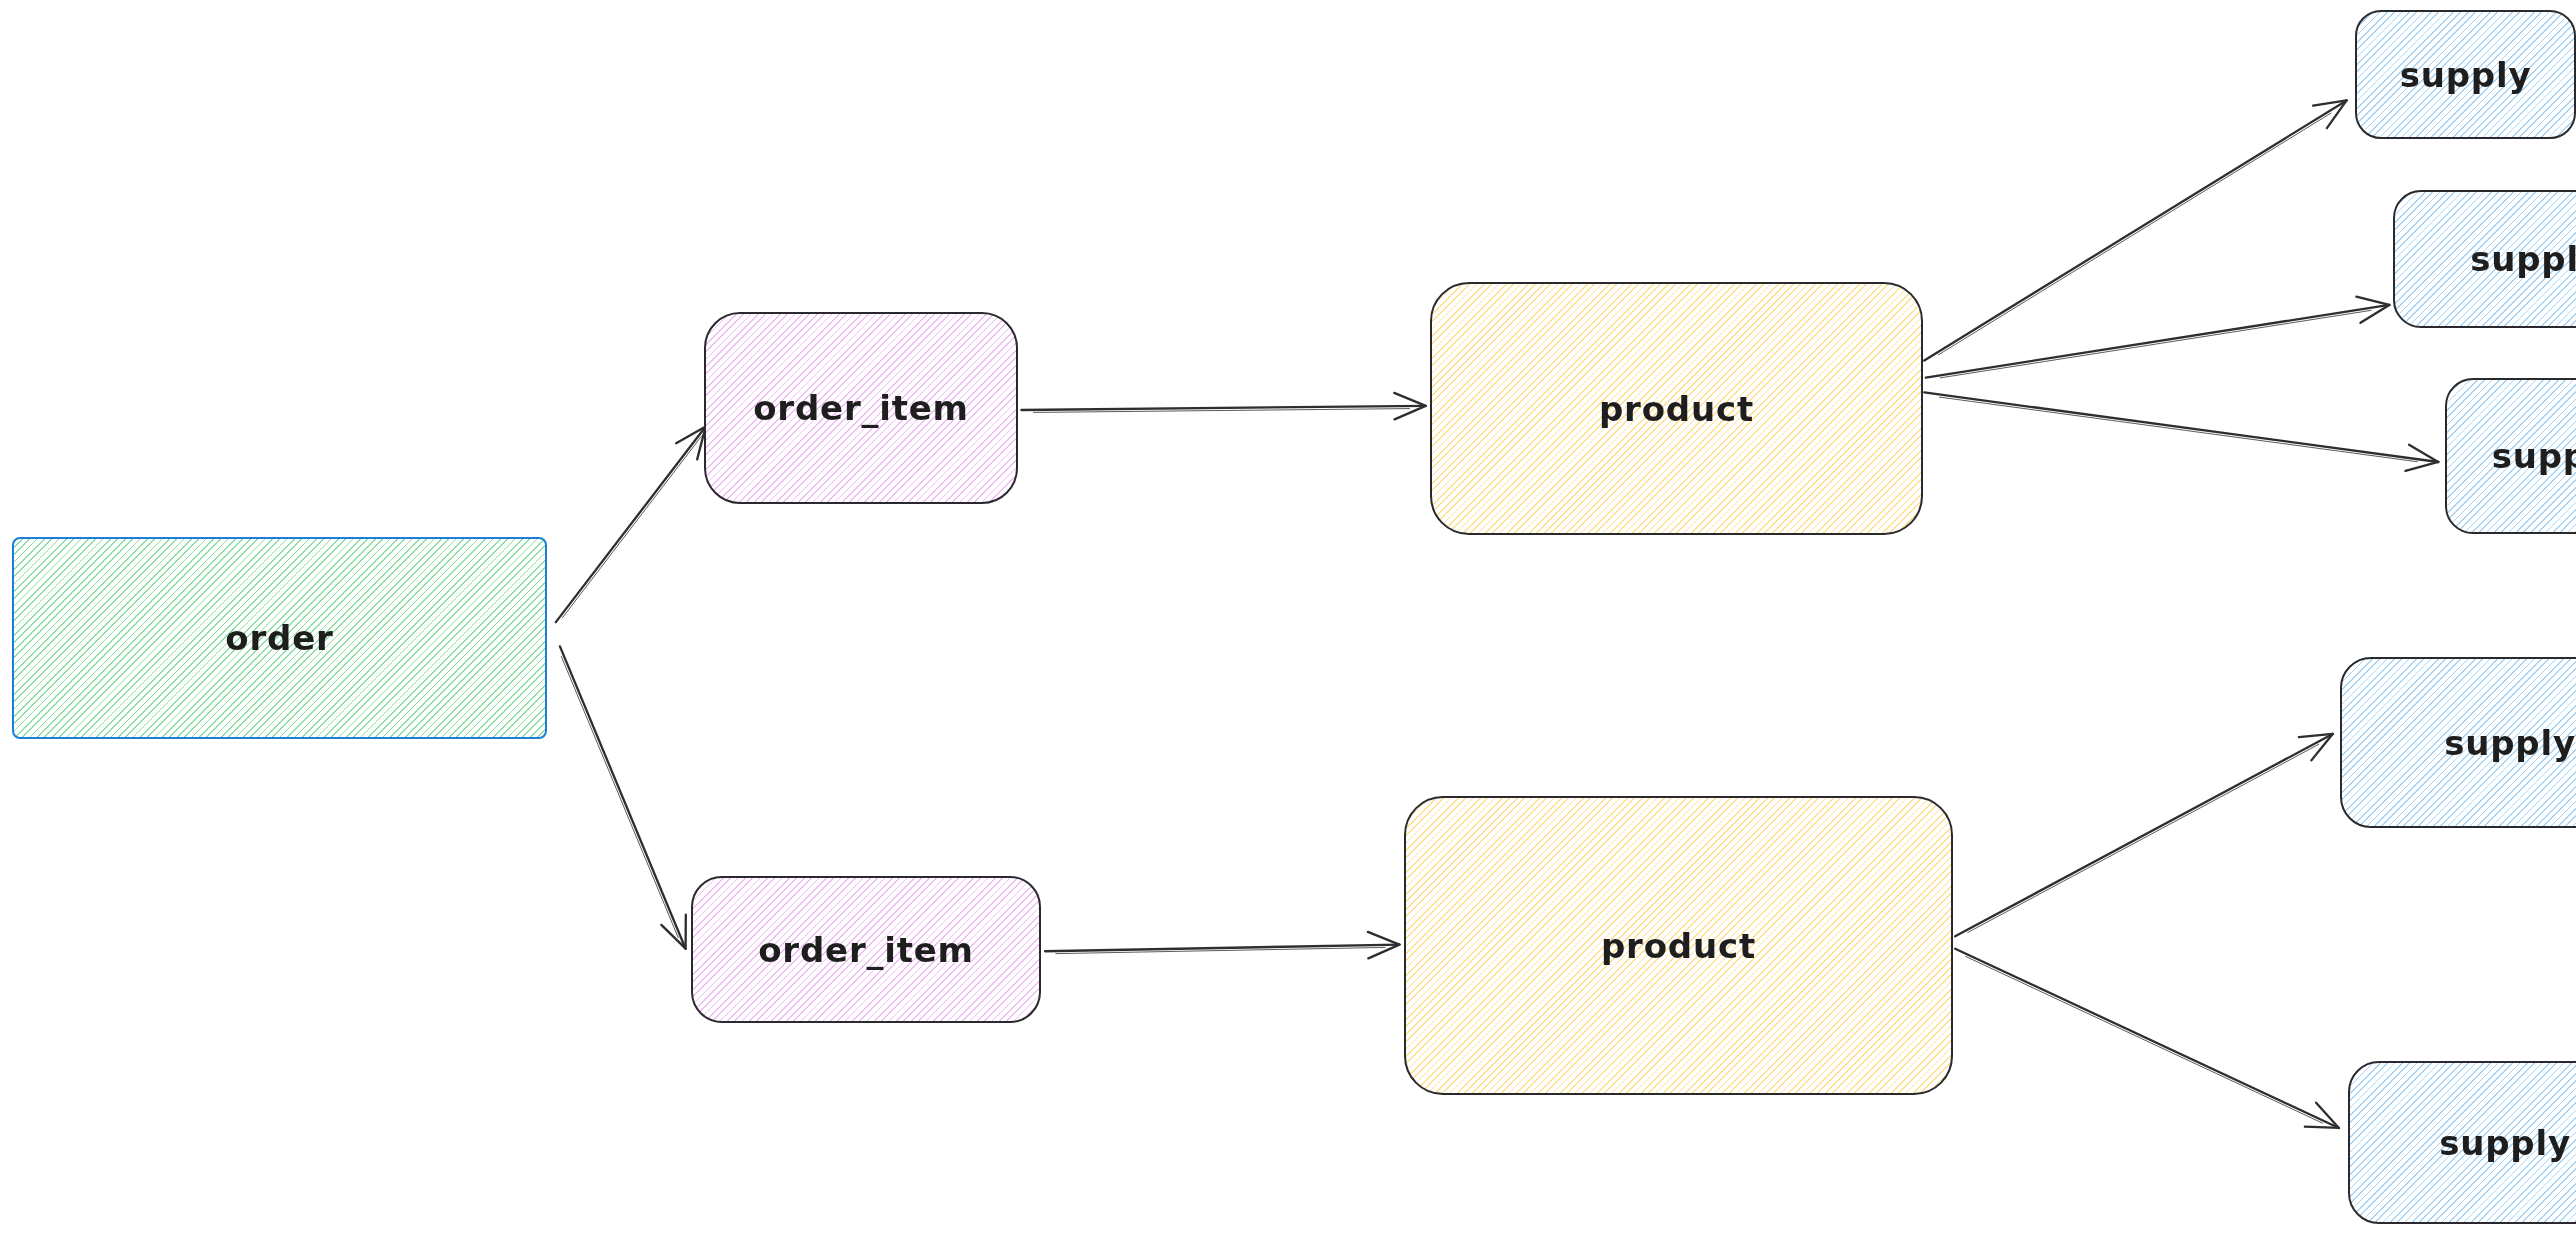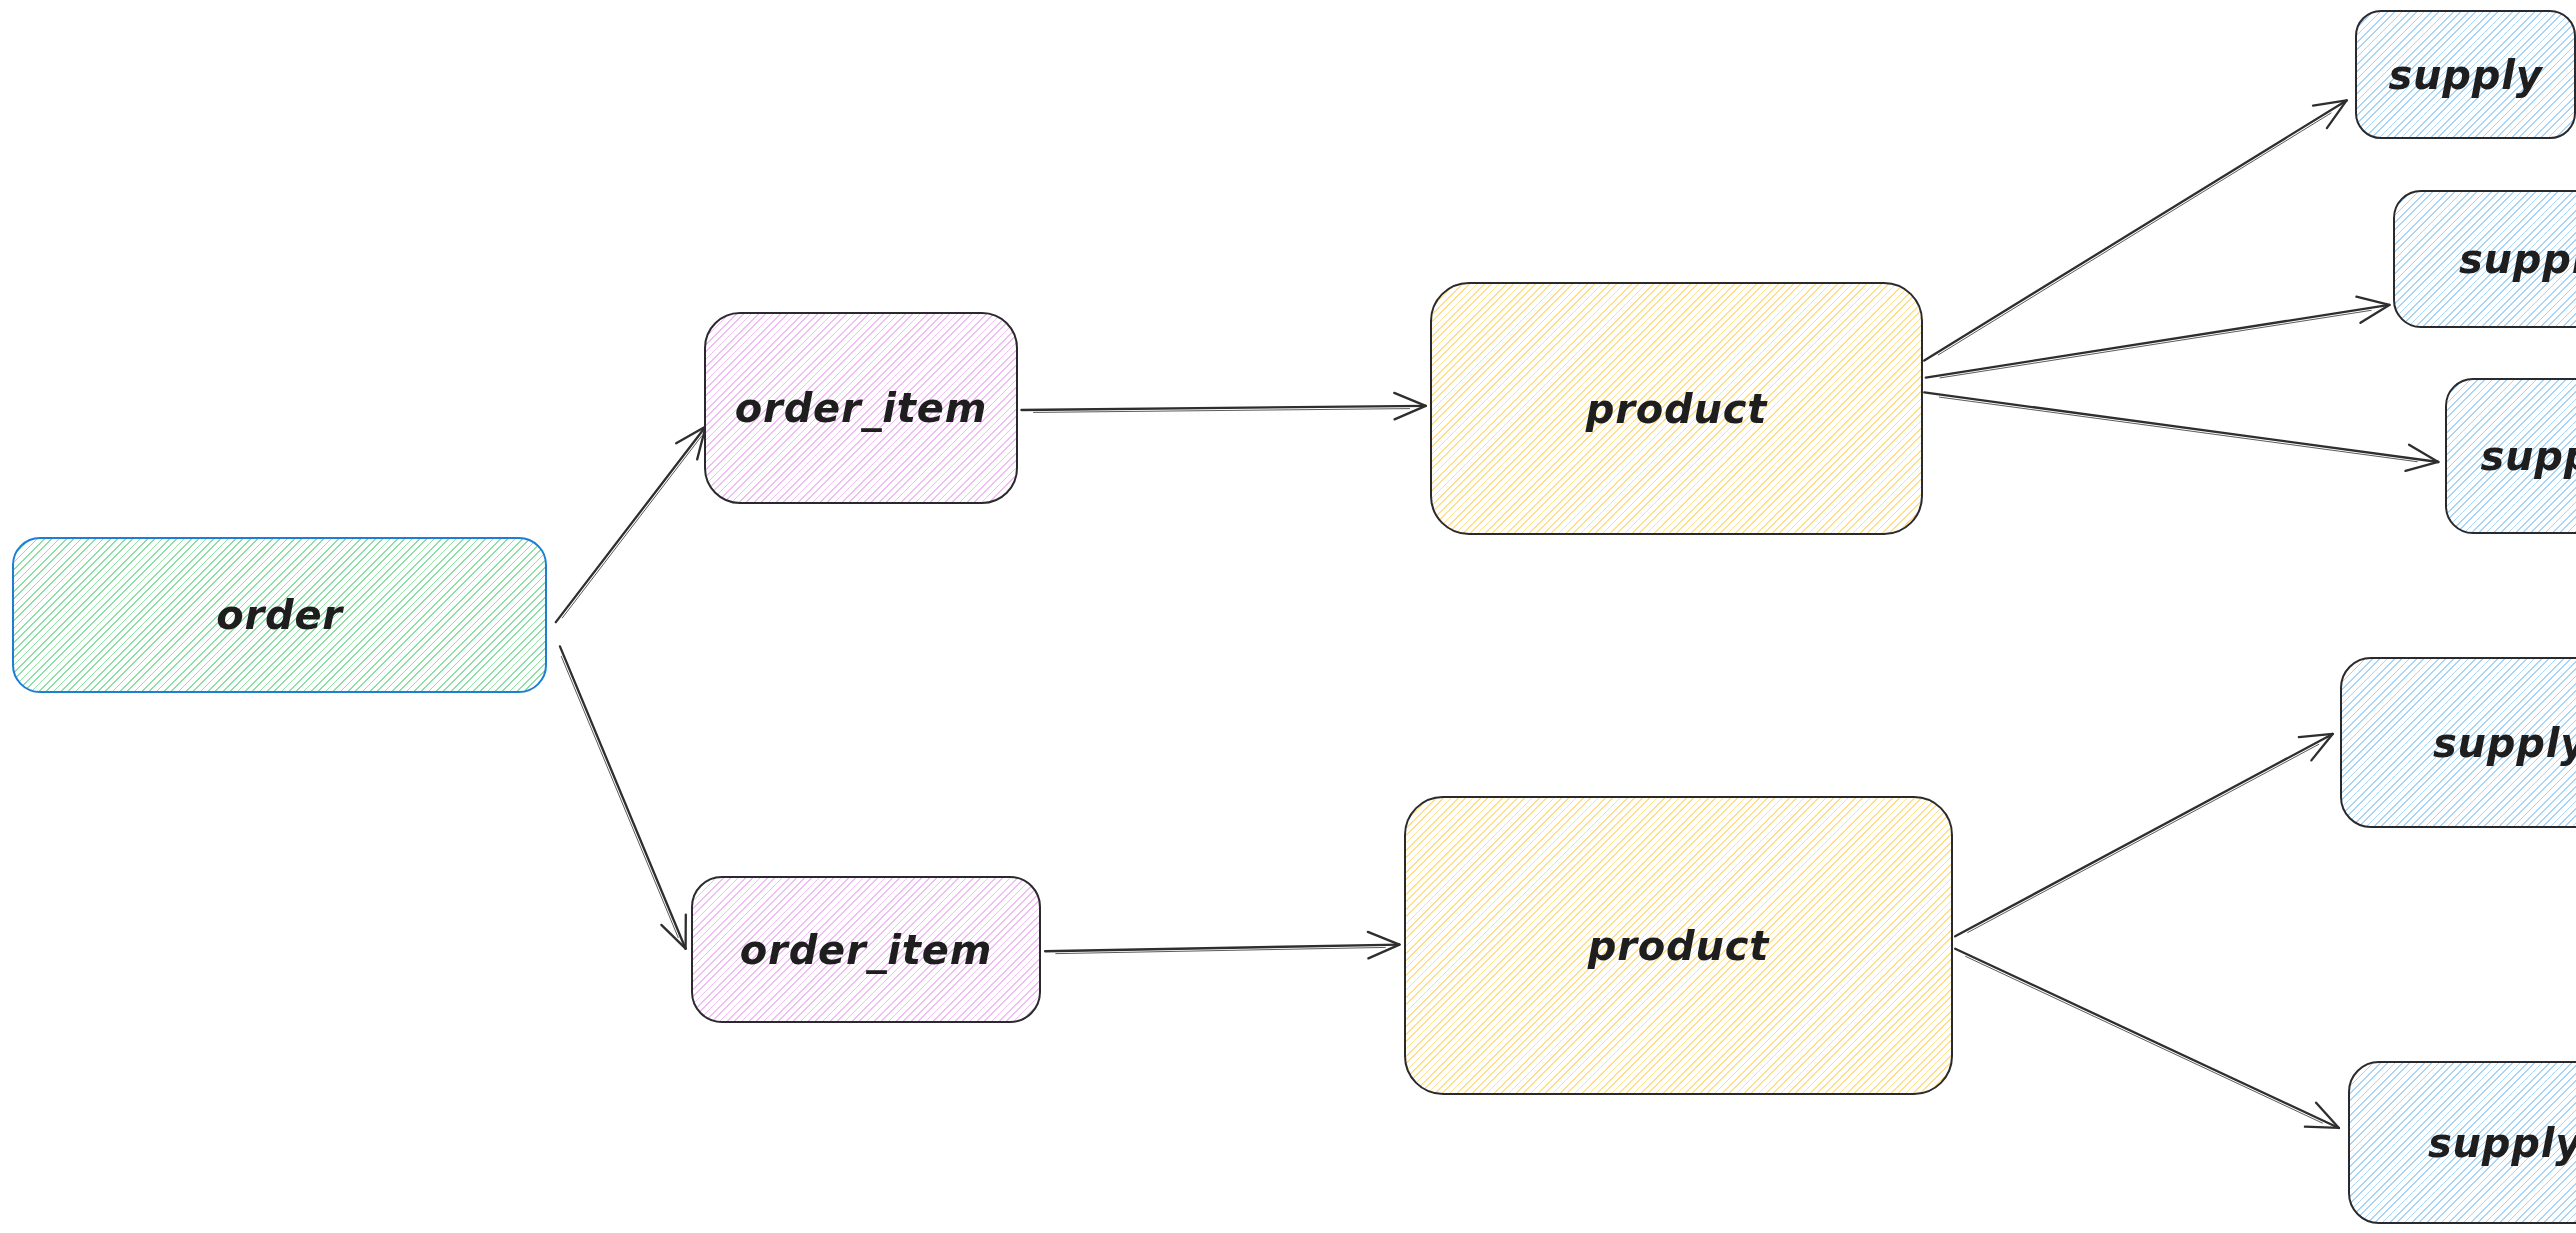--- a/index.html
+++ b/index.html
@@ -28,26 +28,25 @@
     box-sizing: border-box;
     border-style: solid;
     display: flex;
     align-items: center;
     justify-content: center;
     background-color: #ffffff;
   }
   .node-label {
     font-family: "DejaVu Sans", sans-serif;
     font-weight: 700;
-    font-size: 40px;
+    font-size: 34px;
     letter-spacing: 0.8px;
     color: #1e1e1e;
     white-space: nowrap;
     user-select: none;
-    font-style: italic;
   }
 </style>
 </head>
 <body>
 
 <div class="canvas">
   <svg id="edges-layer" xmlns="http://www.w3.org/2000/svg" viewBox="0 0 5240 2394">
       <g>
         <path d="M 1078 1208 L 1369 828" stroke="#2e2e2e" stroke-width="4.5" stroke-linecap="round" fill="none"></path>
         <path d="M 1090.6997126005172 1199.6399641230275 L 1361.3297126005173 846.2399641230277" stroke="#2e2e2e" stroke-width="1.8" stroke-linecap="round" fill="none" opacity="0.85"></path>
@@ -97,21 +96,21 @@
         <path d="M 4486.56916042849 1476.3759236646881 L 4528 1425" stroke="#2e2e2e" stroke-width="4.5" stroke-linecap="round" fill="none"></path>
       </g>
       <g>
         <path d="M 3795 1842 L 4540 2190" stroke="#2e2e2e" stroke-width="4.5" stroke-linecap="round" fill="none"></path>
         <path d="M 3815.233908384524 1856.970138659568 L 4508.083908384524 2180.610138659568" stroke="#2e2e2e" stroke-width="1.8" stroke-linecap="round" fill="none" opacity="0.85"></path>
         <path d="M 4495.799943514616 2140.986175351348 L 4540 2190" stroke="#2e2e2e" stroke-width="4.5" stroke-linecap="round" fill="none"></path>
         <path d="M 4474.0451584431175 2187.558919254412 L 4540 2190" stroke="#2e2e2e" stroke-width="4.5" stroke-linecap="round" fill="none"></path>
       </g>
     </svg>
   <div id="nodes-layer">
-      <div class="node" style="left: 12px; top: 537px; width: 535px; height: 156px; border-radius: 28px; border-width: 2.6px; border-color: rgb(28, 126, 214); background-image: repeating-linear-gradient(135deg, rgb(140, 224, 165) 0px, rgb(140, 224, 165) 1.2px, transparent 1.2px, transparent 5.2px);">
+      <div class="node" style="left: 12px; top: 537px; width: 535px; height: 202px; border-radius: 8px; border-width: 2.6px; border-color: rgb(28, 126, 214); background-image: repeating-linear-gradient(135deg, rgb(140, 224, 165) 0px, rgb(140, 224, 165) 1.2px, transparent 1.2px, transparent 5.2px);">
         <span class="node-label" style="color: rgb(30, 30, 30);">order</span>
       </div>
       <div class="node" style="left: 704px; top: 312px; width: 314px; height: 192px; border-radius: 36px; border-width: 2.1px; border-color: rgb(42, 42, 46); background-image: repeating-linear-gradient(135deg, rgb(239, 188, 244) 0px, rgb(239, 188, 244) 1.2px, transparent 1.2px, transparent 5.2px);">
         <span class="node-label" style="color: rgb(30, 30, 30);">order_item</span>
       </div>
       <div class="node" style="left: 691px; top: 876px; width: 350px; height: 147px; border-radius: 31px; border-width: 2.1px; border-color: rgb(42, 42, 46); background-image: repeating-linear-gradient(135deg, rgb(239, 188, 244) 0px, rgb(239, 188, 244) 1.2px, transparent 1.2px, transparent 5.2px);">
         <span class="node-label" style="color: rgb(30, 30, 30);">order_item</span>
       </div>
       <div class="node" style="left: 1430px; top: 282px; width: 493px; height: 253px; border-radius: 39px; border-width: 2.1px; border-color: rgb(42, 42, 46); background-image: repeating-linear-gradient(135deg, rgb(255, 222, 140) 0px, rgb(255, 222, 140) 1.2px, transparent 1.2px, transparent 5.2px);">
         <span class="node-label" style="color: rgb(30, 30, 30);">product</span>

